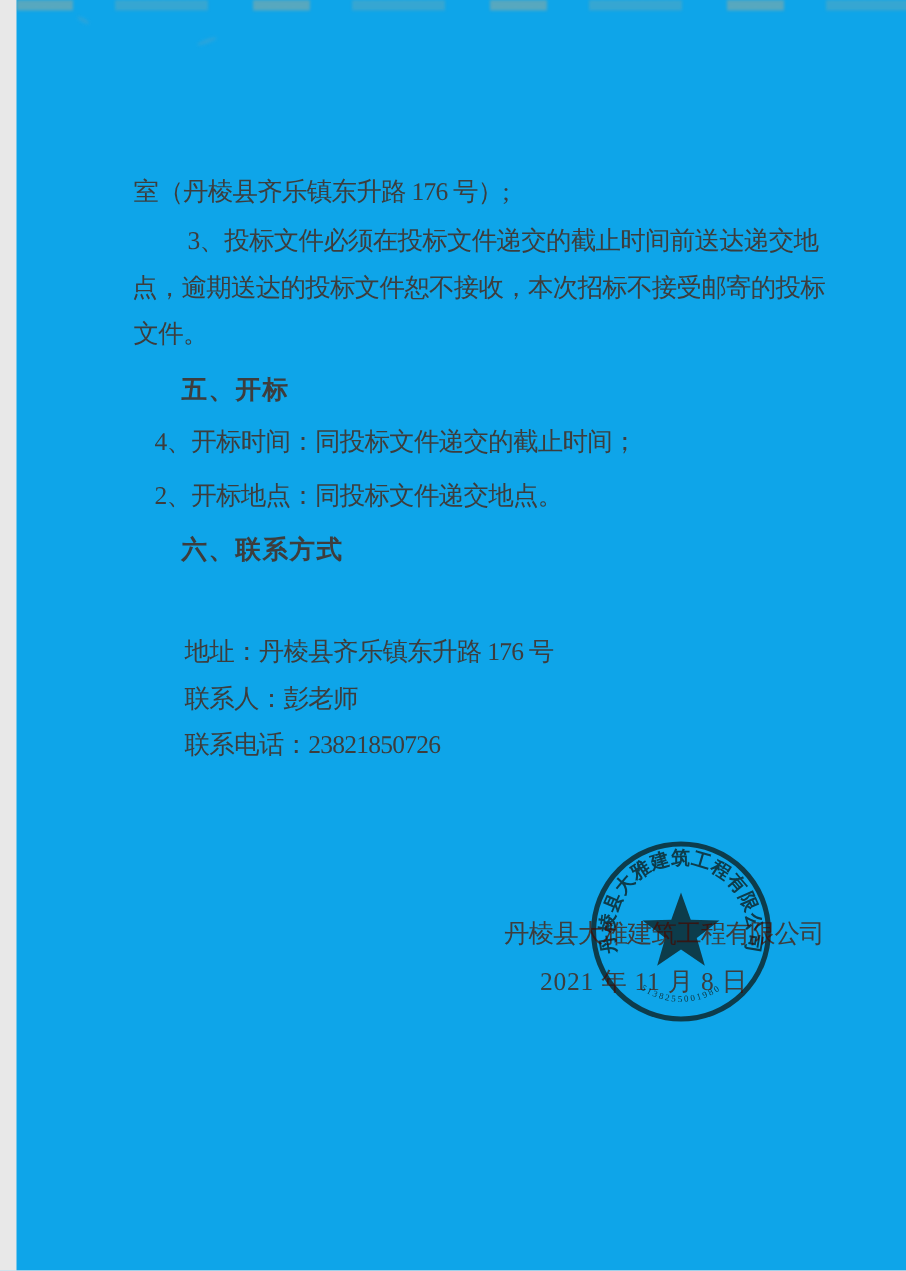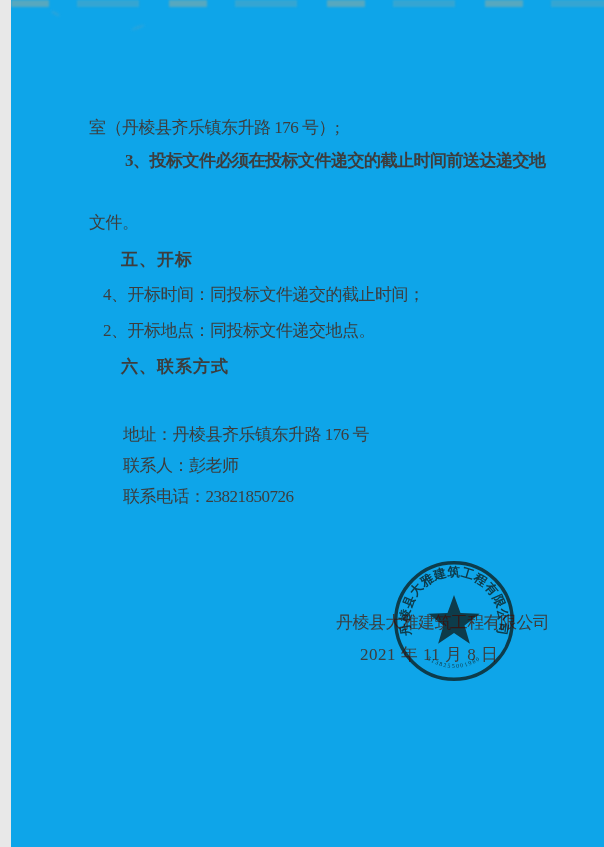--- a/index.html
+++ b/index.html
@@ -30,21 +30,21 @@
 
   .tline{
     position:absolute;
     font-size:17px;line-height:22px;
     letter-spacing:-0.5px;
     white-space:nowrap;
   }
   .bold{font-weight:bold;letter-spacing:1px;}
 
   .l-room   {left:78px; top:117px;}
-  .l-p3a    {left:114px;top:150px;font-weight:bold;}
+  .l-p3a    {left:114px;top:150px;}
   .l-p3b    {left:77px; top:181px;}
   .l-p3c    {left:78px; top:212px;}
   .l-sec5   {left:110px;top:249px;}
   .l-item1  {left:92px; top:284px;}
   .l-item2  {left:92px; top:320px;}
   .l-sec6   {left:110px;top:356px;}
   .l-bidder {left:112px;top:393px;}
   .l-addr   {left:112px;top:424px;}
   .l-person {left:112px;top:455px;}
   .l-phone  {left:112px;top:486px;}
@@ -64,20 +64,21 @@
 <body>
 
 <div class="page">
 
   <div class="scan-edge"></div>
   <div class="smudge a"></div>
   <div class="smudge b"></div>
 
   <div class="tline l-room">室（丹棱县齐乐镇东升路 176 号）;</div>
   <div class="tline l-p3a">3、投标文件必须在投标文件递交的截止时间前送达递交地</div>
+  <div class="tline l-p3b">点，逾期送达的投标文件恕不接收，本次招标不接受邮寄的投标</div>
   <div class="tline l-p3c">文件。</div>
 
   <div class="tline bold l-sec5">五、开标</div>
   <div class="tline l-item1">4、开标时间：同投标文件递交的截止时间；</div>
   <div class="tline l-item2">2、开标地点：同投标文件递交地点。</div>
 
   <div class="tline bold l-sec6">六、联系方式</div>
   <div class="tline l-addr">地址：丹棱县齐乐镇东升路 176 号</div>
   <div class="tline l-person">联系人：彭老师</div>
   <div class="tline l-phone">联系电话：23821850726</div>

